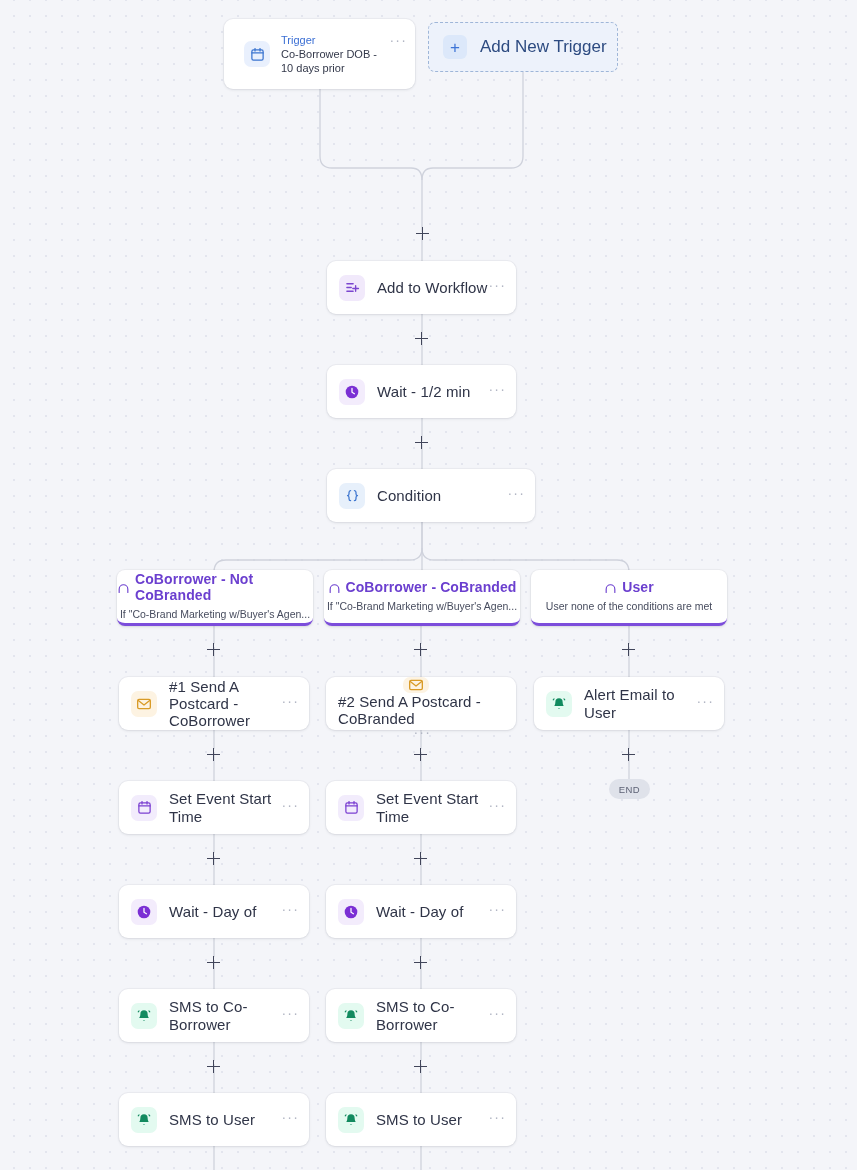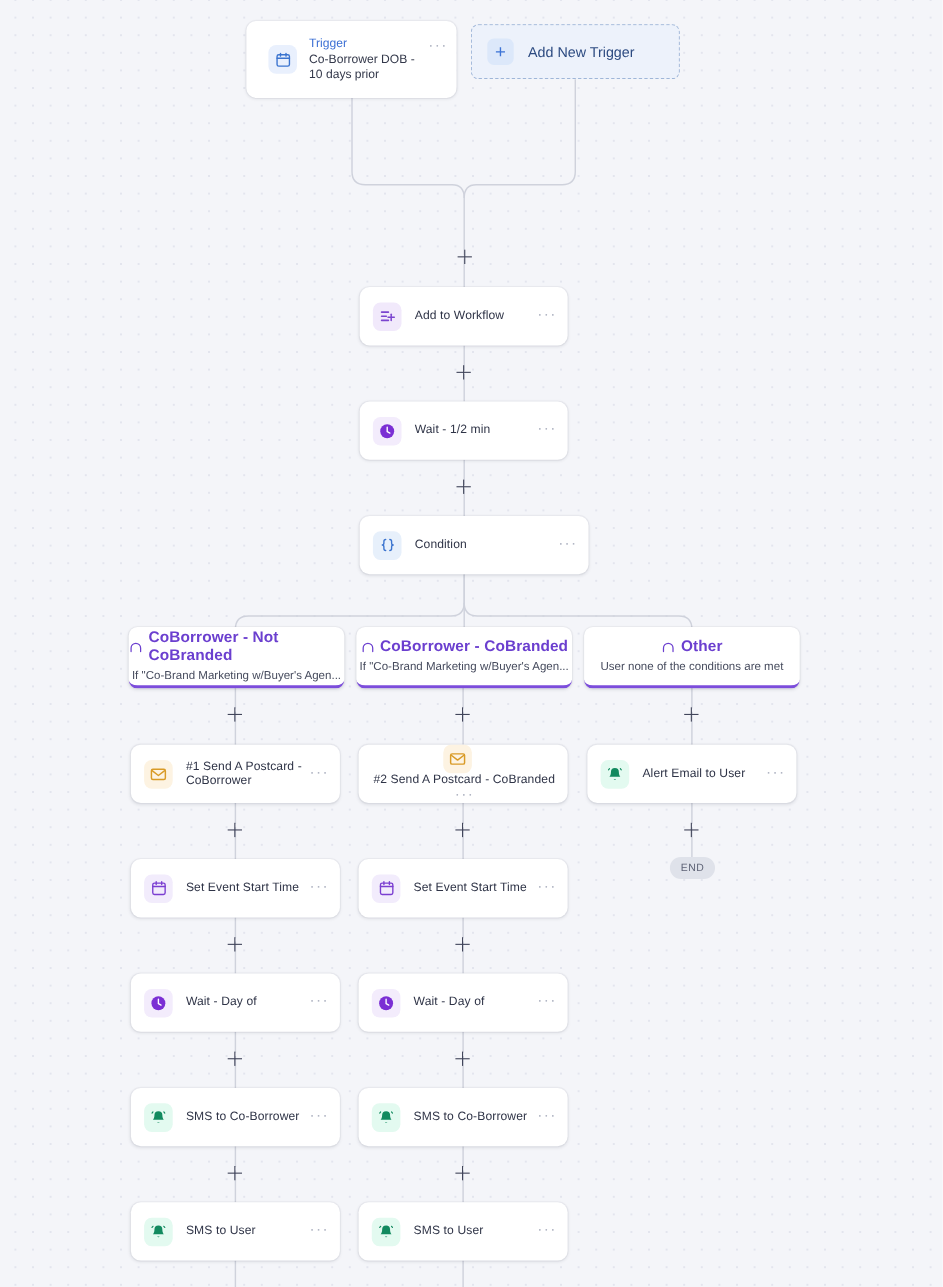--- a/index.html
+++ b/index.html
@@ -35,21 +35,21 @@
     padding: 0 10px 0 12px;
   }
   .node .ic {
     width: 26px; height: 26px; min-width: 26px;
     border-radius: 7px;
     display: flex; align-items: center; justify-content: center;
     margin-right: 12px;
   }
   .node .lbl {
     flex: 1;
-    font-size: 11px;
+    font-size: 15px;
     color: #2f3447;
     line-height: 1.15;
     letter-spacing: .1px;
   }
   .dots {
     color: #b2b6c4;
     font-size: 14px;
     letter-spacing: 1.2px;
     line-height: 8px;
     padding-bottom: 5px;
@@ -84,21 +84,21 @@
     border-radius: 7px;
     background: #edf2fb;
     display: flex; align-items: center; padding-left: 14px;
   }
   .add-trigger .plusbox {
     width: 24px; height: 24px; border-radius: 6px;
     background: #dce8fa; color: #3d74d6;
     display: flex; align-items: center; justify-content: center;
     font-size: 17px; line-height: 1; margin-right: 13px; font-weight: 400;
   }
-  .add-trigger .lbl { font-size: 13px; color: #2d4b81; }
+  .add-trigger .lbl { font-size: 17px; color: #2d4b81; }
 
   
   .branch {
     position: absolute;
     width: 196px; height: 56px;
     background: #fff;
     border-radius: 8px;
     border-bottom: 3.5px solid #7c4ddb;
     box-shadow: 0 1px 3px rgba(22,28,45,.10), 0 0 0 1px rgba(22,28,45,.03);
     display: flex; flex-direction: column;
@@ -266,21 +266,21 @@
     <span class="bsub">If "Co-Brand Marketing w/Buyer's Agen...</span>
   </div>
 
   <div class="branch" style="left:531px; top:570px;">
     <span class="brow">
       <span>
         <svg class="glyph" width="13" height="13" viewBox="0 0 24 24" fill="none" stroke="#6b3fcf" stroke-width="2.1" stroke-linecap="round">
           <path d="M4 21V15a8 8 0 0 1 16 0v6"></path>
         </svg>
       </span>
-      <span class="btitle">Other</span>
+      <span class="btitle">User</span>
     </span>
     <span class="bsub">User none of the conditions are met</span>
   </div>
 
   <div class="node" style="left:119px; top:677px; width:190px; height:53px;">
     <span class="ic" style="background:#fdf3e2;">
       <svg class="glyph" width="16" height="16" viewBox="0 0 24 24" fill="none" stroke="#d99b27" stroke-width="2" stroke-linejoin="round">
         <rect x="2.5" y="5" width="19" height="14" rx="2"></rect>
           <path d="M3 6.5l9 7 9-7"></path>
       </svg>

